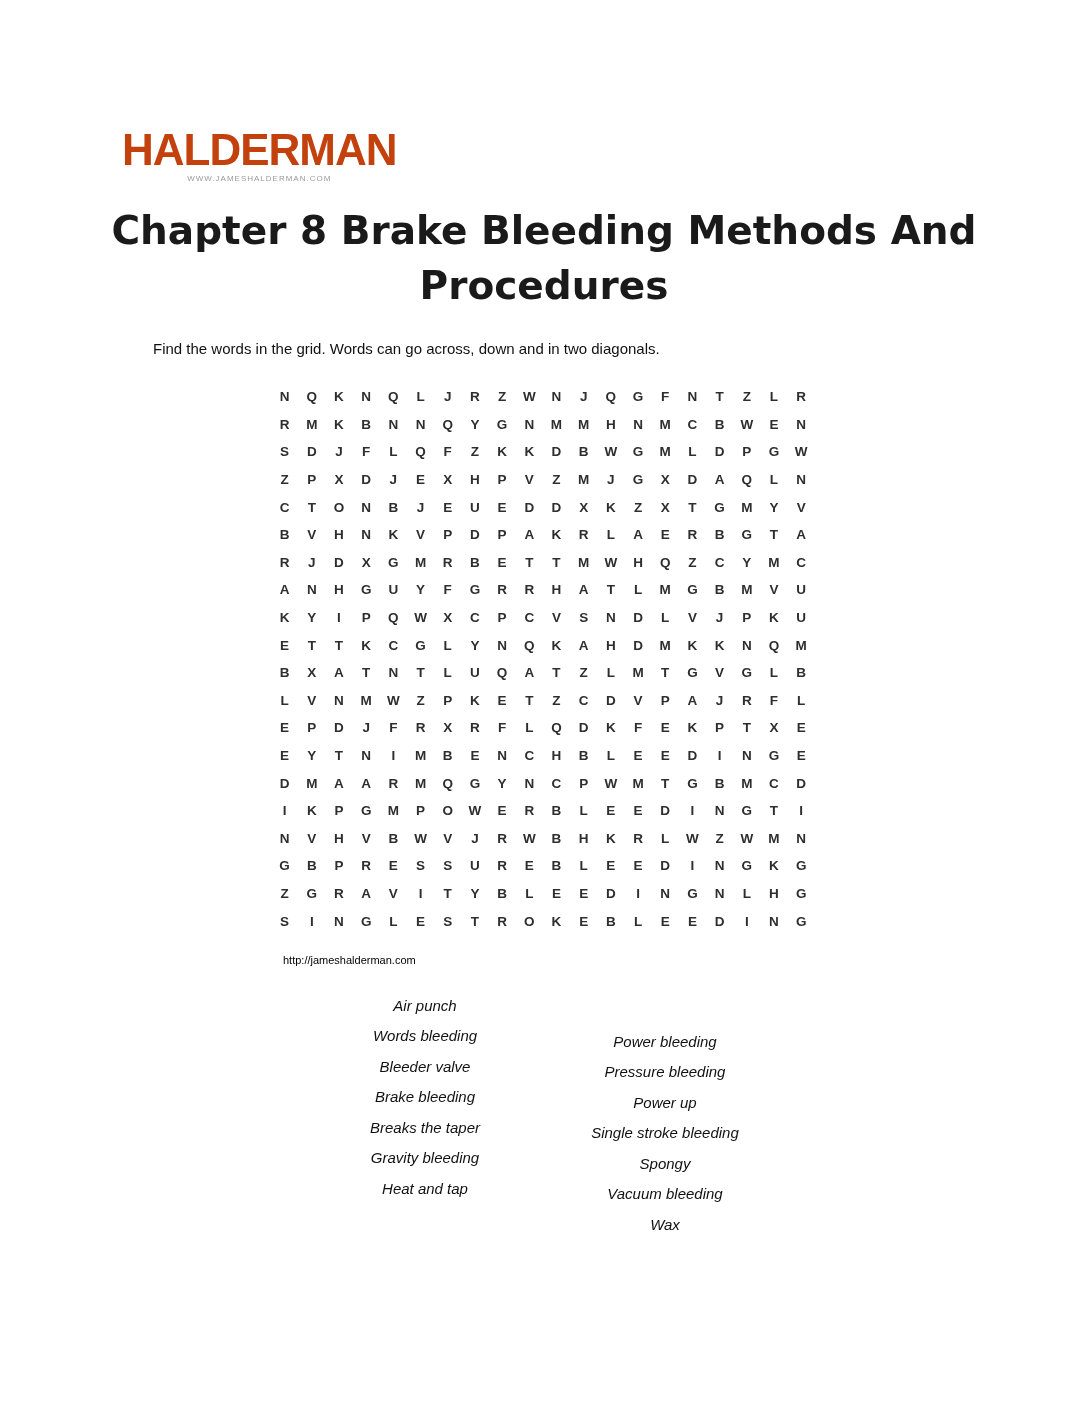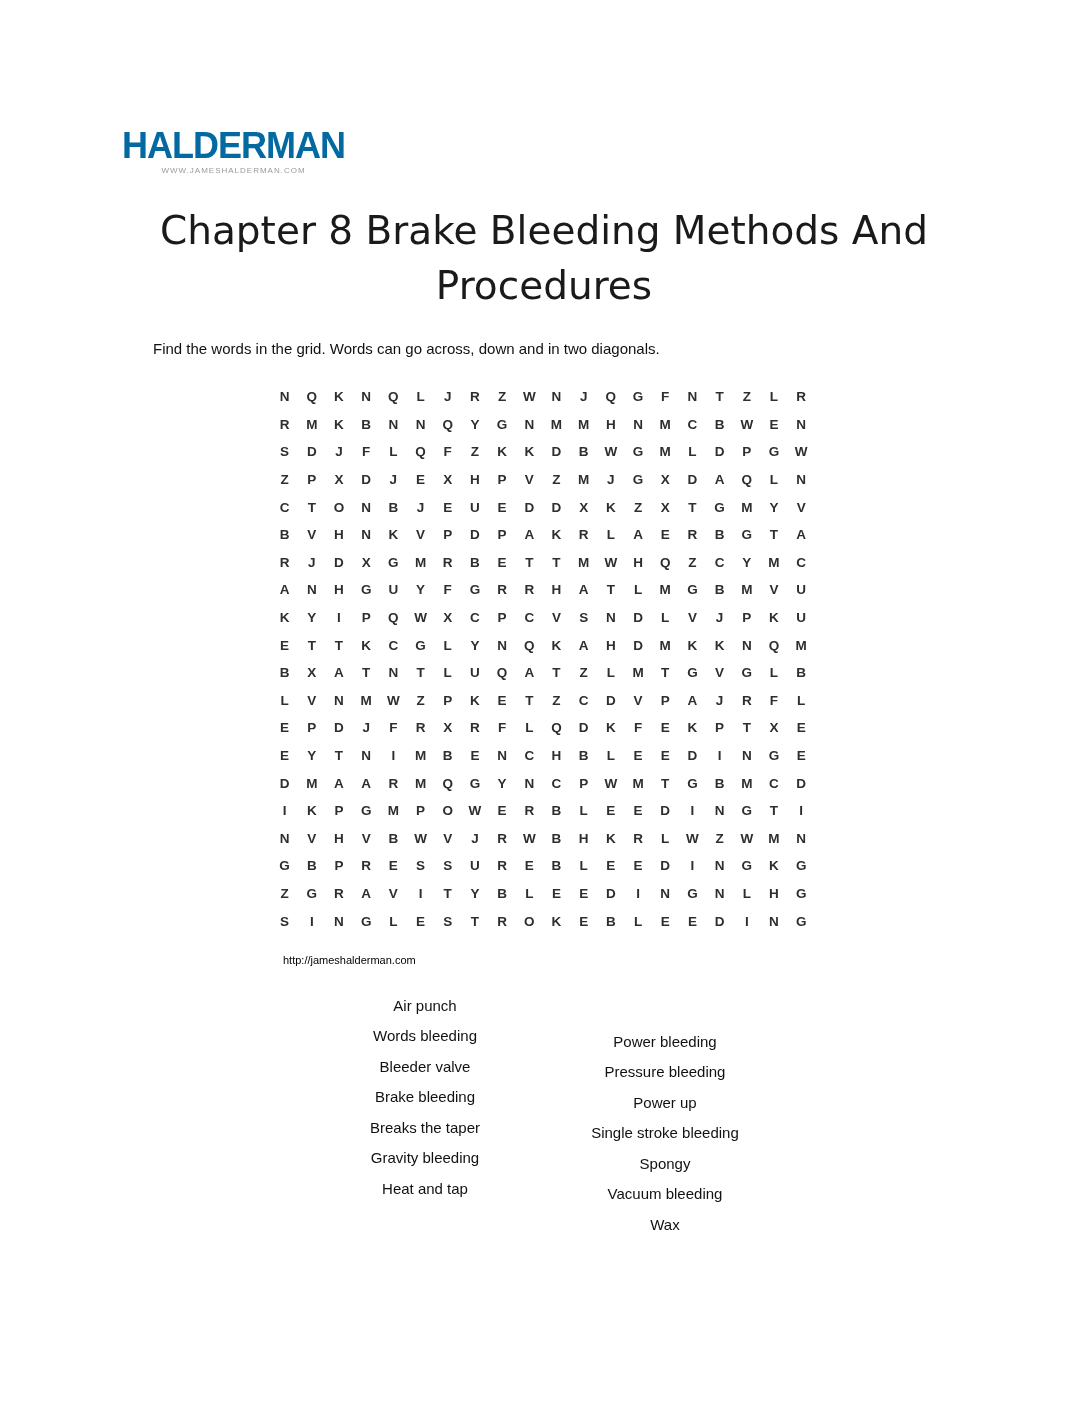--- a/index.html
+++ b/index.html
@@ -11,42 +11,42 @@
     font-family: "Liberation Sans", sans-serif;
     color: #000;
     overflow: hidden;
   }
 
   
   .logo { position: absolute; left: 122px; top: 128px; text-align: center; }
   .logo-text {
     font-family: "Liberation Sans", sans-serif;
     font-weight: bold;
-    font-size: 36px;
+    font-size: 44px;
     letter-spacing: -1px;
-    color: #0369a1;
+    color: #c2410c;
     line-height: 1;
   }
   .logo-sub {
     margin-top: 2px;
     font-size: 8px;
     letter-spacing: 1px;
     color: #9a9a9a;
   }
 
   
   .title {
     position: absolute;
     top: 203px;
     left: 0;
     width: 100%;
     margin: 0;
     text-align: center;
     font-family: "DejaVu Sans", sans-serif;
-    font-weight: normal;
+    font-weight: bold;
     font-size: 39px;
     line-height: 55px;
     color: #1a1a1a;
   }
 
   
   .instructions {
     position: absolute;
     left: 141px;
     top: 328px;
@@ -82,20 +82,21 @@
     color: #000;
     text-decoration: none;
     margin-top: 8px;
   }
 
   
   .words {
     position: absolute;
     top: 990px;
     width: 252px;
+    font-style: italic;
   }
   .words-left  { left: 299px; }
   .words-right { left: 539px; margin-top: 36px; }
   .word {
     height: 30.5px;
     display: flex;
     align-items: center;
     justify-content: center;
     font-size: 15px;
     color: #111;

